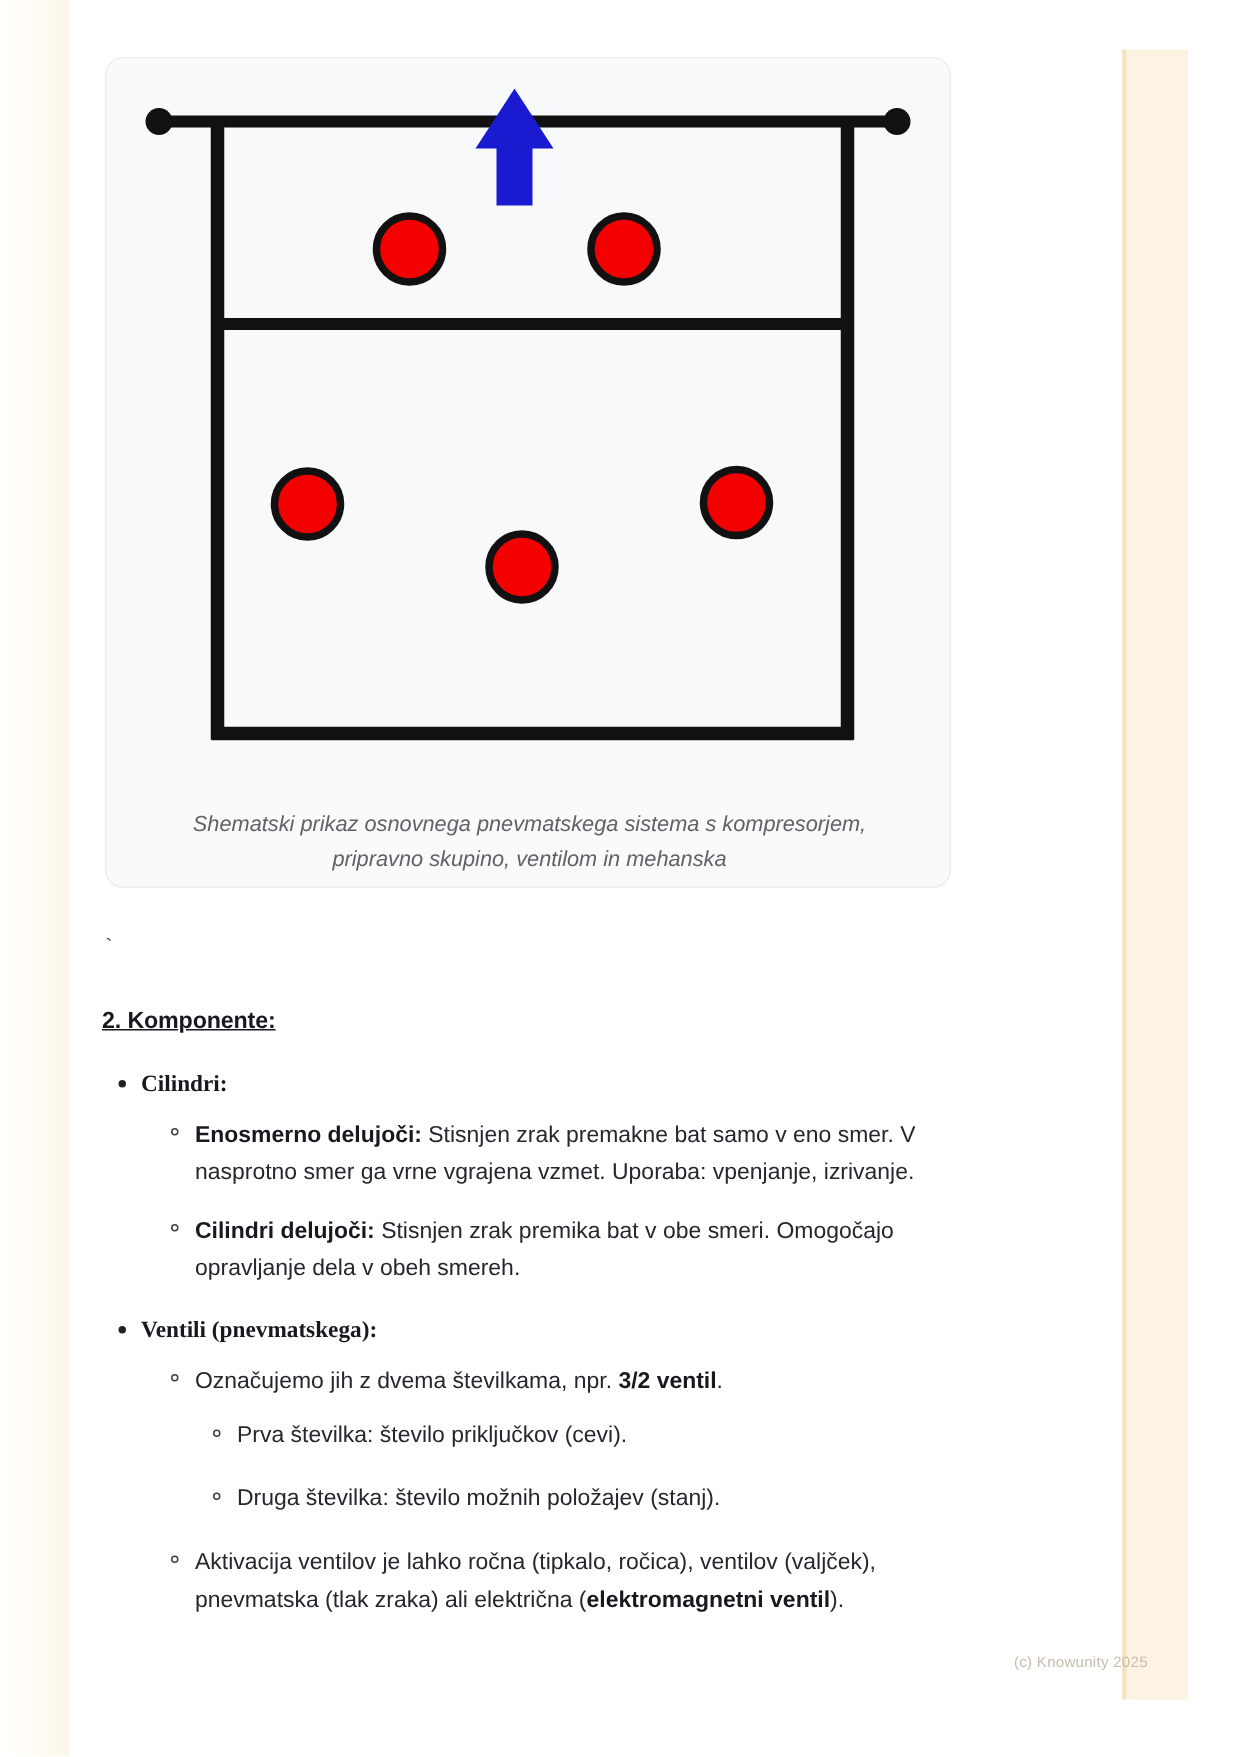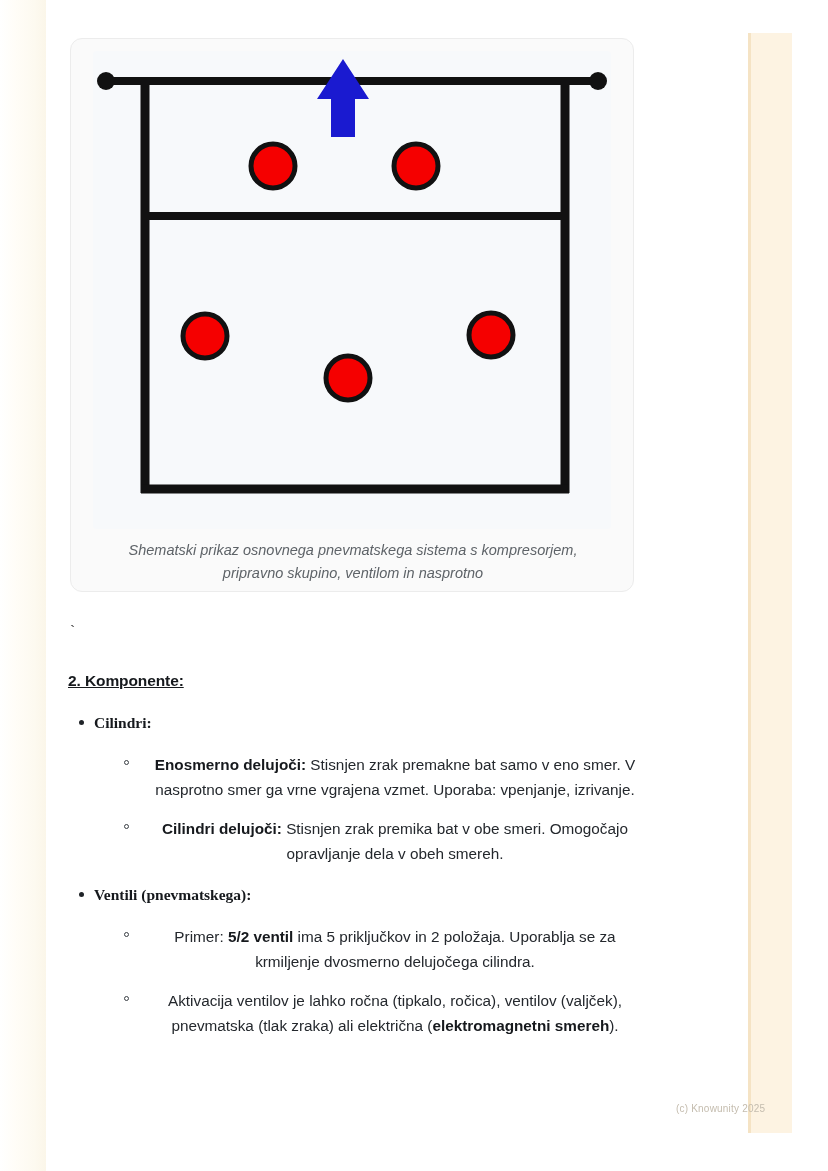--- a/index.html
+++ b/index.html
@@ -149,23 +149,22 @@
     font-weight: bold;
     line-height: 22px;
     color: #16191d;
     display: block;
     margin-bottom: 10px;
     font-family: Liberation Serif, serif;
   }
 
   ul.lvl2 {
     list-style: none;
-    margin: 18px;
+    margin: 8px;
     padding: 0;
-    text-align: center;
   }
   ul.lvl2 > li.bullet2 {
     position: relative;
     padding-left: 28px;
     margin-bottom: 14px;
     font-size: 15.3px;
     line-height: 25px;
     color: #24282d;
   }
   ul.lvl2 > li.bullet2::before {
@@ -259,21 +258,21 @@
         <circle cx="323" cy="115" r="22" fill="#f50000" stroke="#111111" stroke-width="5"></circle>
 
         <circle cx="112" cy="285" r="22" fill="#f50000" stroke="#111111" stroke-width="5"></circle>
         <circle cx="255" cy="327" r="22" fill="#f50000" stroke="#111111" stroke-width="5"></circle>
         <circle cx="398" cy="284" r="22" fill="#f50000" stroke="#111111" stroke-width="5"></circle>
       </svg>
     </div>
 
     <div class="figure-caption">
       <span>Shematski prikaz osnovnega pnevmatskega sistema s kompresorjem,</span><br>
-      <span>pripravno skupino, ventilom in nasprotno</span>
+      <span>pripravno skupino, ventilom in mehanska</span>
     </div>
   </div>
 
   <div class="stray-tick">`</div>
 
   <div class="content">
 
     <div class="section-heading">2. Komponente:</div>
 
     <ul class="lvl1">
@@ -289,27 +288,32 @@
             <b>Cilindri delujoči:</b><span> Stisnjen zrak premika bat v obe smeri. Omogočajo opravljanje dela v obeh smereh.</span>
           </li>
         </ul>
       </li>
 
       <li class="bullet1">
         <span class="lvl1-label">Ventili (pnevmatskega):</span>
 
         <ul class="lvl2">
 
-
           <li class="bullet2">
-            <span>Primer: </span><b>5/2 ventil</b><span> ima 5 priključkov in 2 položaja. Uporablja se za krmiljenje dvosmerno delujočega cilindra.</span>
+            <span>Označujemo jih z dvema številkama, npr. </span><b>3/2 ventil</b><span>.</span>
+
+            <ul class="lvl3">
+              <li class="bullet3">Prva številka: število priključkov (cevi).</li>
+              <li class="bullet3">Druga številka: število možnih položajev (stanj).</li>
+            </ul>
           </li>
 
+
           <li class="bullet2">
-            <span>Aktivacija ventilov je lahko ročna (tipkalo, ročica), ventilov (valjček), pnevmatska (tlak zraka) ali električna (</span><b>elektromagnetni smereh</b><span>).</span>
+            <span>Aktivacija ventilov je lahko ročna (tipkalo, ročica), ventilov (valjček), pnevmatska (tlak zraka) ali električna (</span><b>elektromagnetni ventil</b><span>).</span>
           </li>
 
         </ul>
       </li>
 
     </ul>
   </div>
 
   <div class="watermark">(c) Knowunity 2025</div>
 

